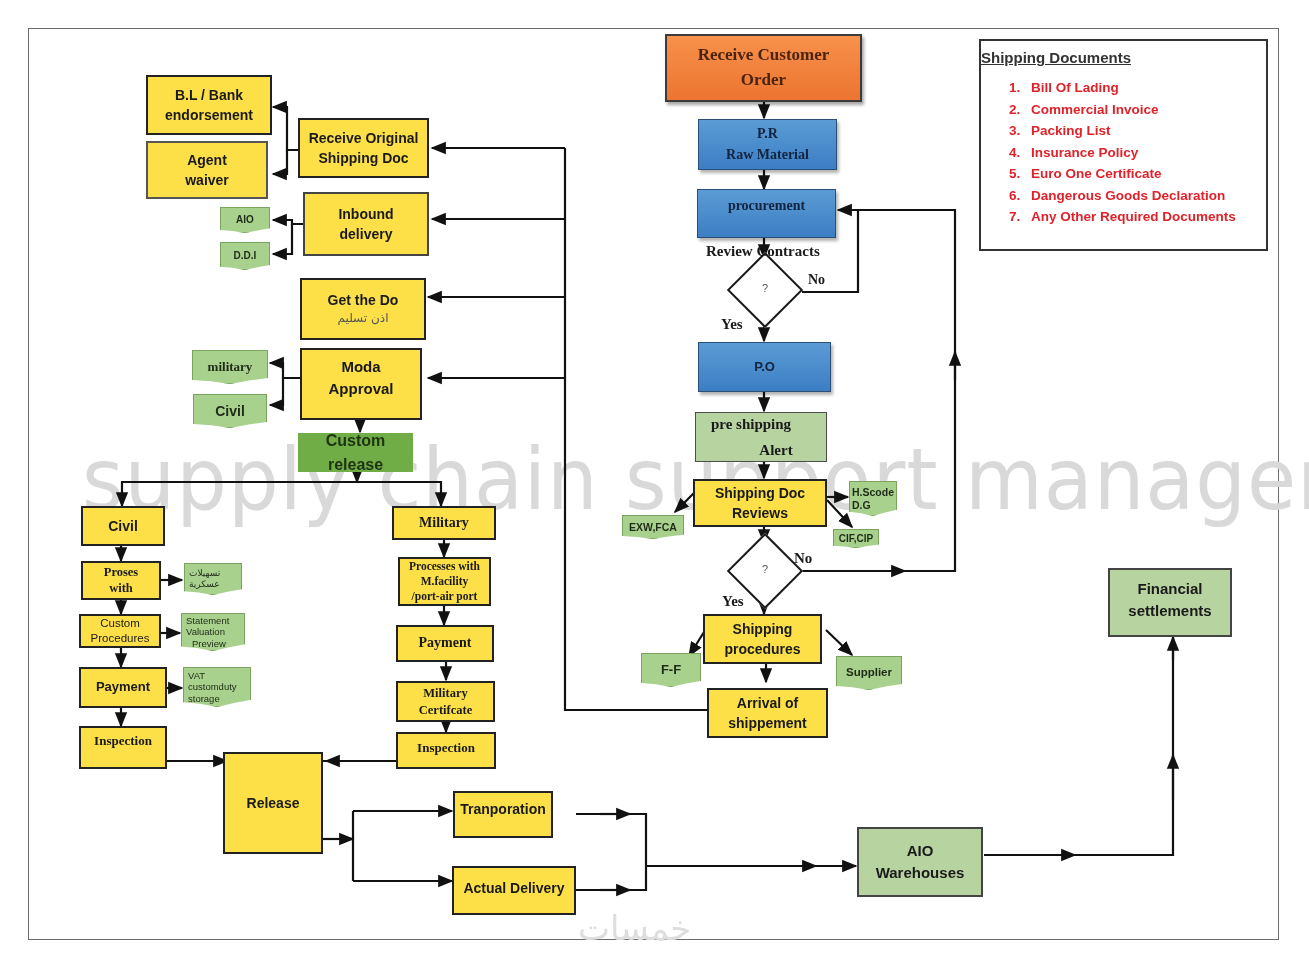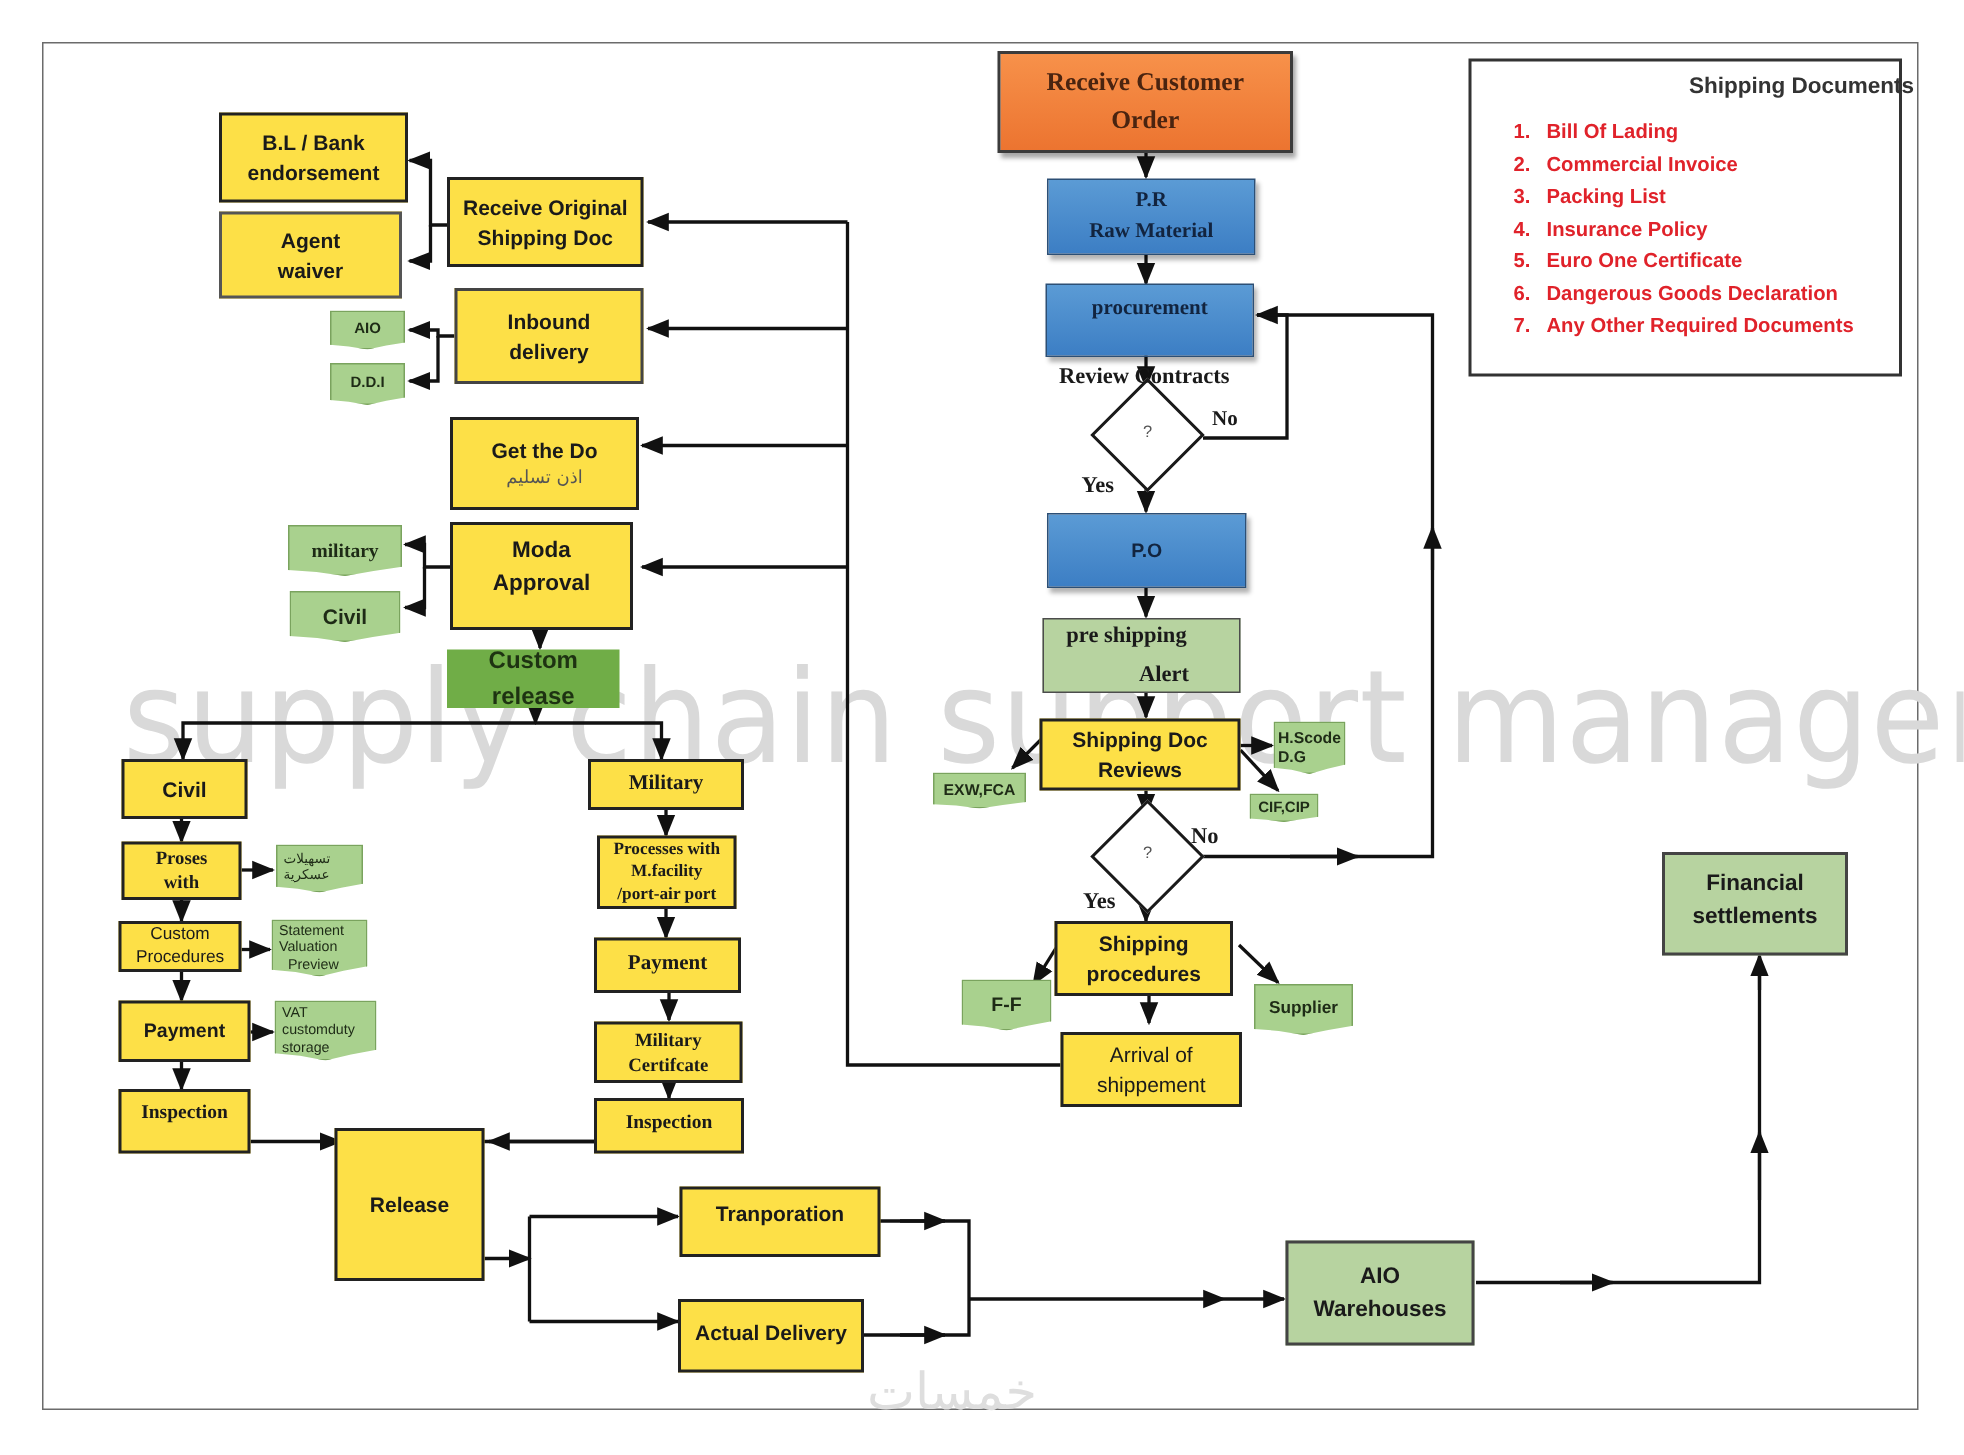--- a/index.html
+++ b/index.html
@@ -16,21 +16,21 @@
   .orange{background:linear-gradient(#f7914a,#ec7430);border:2px solid #3b3b3b;box-shadow:2px 3px 3px rgba(0,0,0,.35);color:#4a2410;font-family:"Liberation Serif",serif;font-size:17px;}
   .blue{background:linear-gradient(#5b9bd5,#3c7ec4);border:1.5px solid #2c4f75;box-shadow:2px 3px 3px rgba(0,0,0,.3);color:#12243f;font-family:"Liberation Serif",serif;font-size:14px;}
   .lgreen{background:#b7d3a0;border:1.5px solid #4c4c4c;}
   .dgreen{background:#70ad47;border:none;color:#1e3312;}
   .tag{position:absolute;box-sizing:border-box;background:#a9d18e;border:1px solid #7aa35e;display:flex;flex-direction:column;align-items:center;justify-content:center;text-align:center;font-weight:bold;font-size:11px;line-height:1.2;color:#1e2b16;z-index:3;clip-path:polygon(0 0,100% 0,100% 82%,75% 90%,50% 100%,25% 92%,0 88%);}
   .tag.left{align-items:flex-start;padding-left:4px;text-align:left;font-weight:normal;font-size:9.5px;}
   .lbl{position:absolute;font-family:"Liberation Serif",serif;font-weight:bold;font-size:15px;color:#1a1a1a;white-space:nowrap;z-index:4;}
   .diamond{position:absolute;width:54px;height:54px;border:2.5px solid #1a1a1a;background:#fff;transform:rotate(45deg);box-sizing:border-box;z-index:3;}
   .qmark{position:absolute;font-size:11px;color:#555;z-index:4;width:20px;text-align:center;}
   #docs{position:absolute;left:979px;top:39px;width:289px;height:212px;box-sizing:border-box;border:2px solid #333;background:#fff;z-index:3;}
-  #docs-title{position:absolute;left:10px;width:100%;top:8px;text-align:right;font-weight:bold;font-size:15px;color:#333;}
+  #docs-title{position:absolute;left:0;width:100%;top:8px;text-align:left;font-weight:bold;font-size:15px;text-decoration:underline;color:#333;}
   #docs ol{position:absolute;left:28px;top:36px;margin:0;padding:0 0 0 0;list-style:none;}
   #docs li{color:#e0222a;font-weight:bold;font-size:13.5px;line-height:21.5px;white-space:nowrap;}
   #docs li span.n{display:inline-block;width:22px;}
   .arabic{font-family:"DejaVu Sans",sans-serif;font-weight:normal;font-size:12px;color:#555;}
 </style>
 </head>
 <body>
 
 <div id="frame"></div>
 
@@ -178,21 +178,21 @@
 <div class="box" style="left:703px;top:614px;width:119px;height:50px;">
   <div>Shipping</div>
     <div>procedures</div>
 </div>
 <div class="tag" style="left:641px;top:653px;width:60px;height:34px;font-size:13px;">
   <div>F-F</div>
 </div>
 <div class="tag" style="left:836px;top:656px;width:66px;height:34px;font-size:11.5px;">
   <div>Supplier</div>
 </div>
-<div class="box" style="left:707px;top:688px;width:121px;height:50px;font-weight:normal;">
+<div class="box" style="left:707px;top:688px;width:121px;height:50px;font-weight:bold;">
   <div>Arrival of</div>
     <div>shippement</div>
 </div>
 
 <div class="box" style="left:146px;top:75px;width:126px;height:60px;">
   <div>B.L  / Bank</div>
     <div>endorsement</div>
 </div>
 <div class="box" style="left:146px;top:141px;width:122px;height:58px;border-color:#555;">
   <div>Agent</div>
@@ -277,21 +277,21 @@
   <div>Military</div>
     <div>Certifcate</div>
 </div>
 <div class="box serif top" style="left:396px;top:732px;width:100px;height:37px;font-size:13px;padding-top:5px;">
   <div>Inspection</div>
 </div>
 
 <div class="box" style="left:223px;top:752px;width:100px;height:102px;align-items:center;">
   <div>Release</div>
 </div>
-<div class="box top" style="left:453px;top:791px;width:134px;height:47px;">
+<div class="box top" style="left:453px;top:791px;width:100px;height:47px;">
   <div>Tranporation</div>
 </div>
 <div class="box top" style="left:452px;top:866px;width:124px;height:49px;padding-top:10px;">
   <div>Actual Delivery</div>
 </div>
 <div class="box lgreen" style="left:857px;top:827px;width:126px;height:70px;font-size:15px;font-weight:normal;border:2px solid #444;">
   <div style="font-weight:bold;">AIO</div>
     <div style="font-weight:bold;">Warehouses</div>
 </div>
 <div class="box lgreen top" style="left:1108px;top:568px;width:124px;height:69px;font-size:15px;border:2px solid #444;padding-top:8px;">

